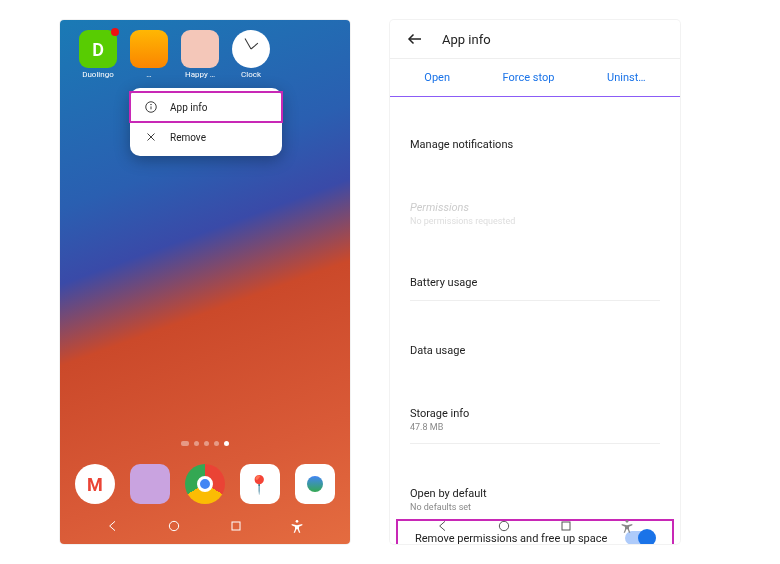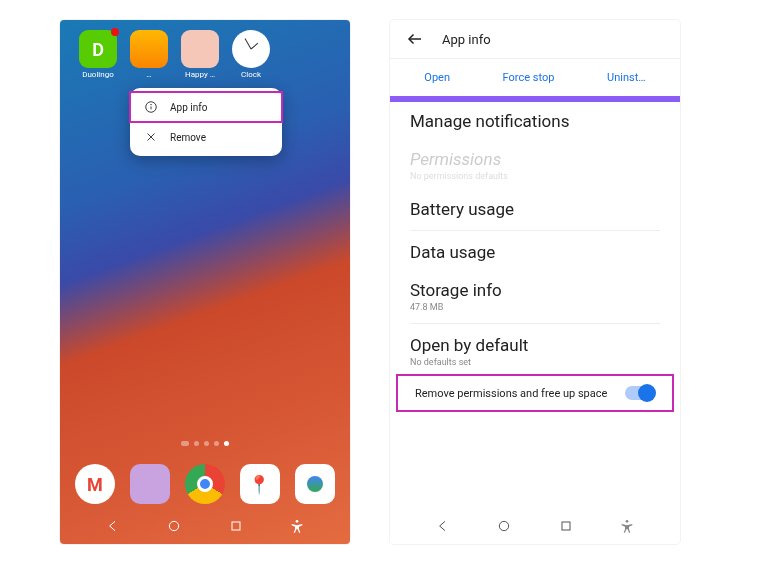--- a/index.html
+++ b/index.html
@@ -63,25 +63,25 @@
   .dock .dic{width:40px;height:40px;border-radius:50%;background:#fff;display:flex;align-items:center;justify-content:center;font-size:18px;}
   
   .navbar{position:absolute;bottom:0;left:0;right:0;height:36px;display:flex;justify-content:space-evenly;align-items:center;}
   .navbar svg{width:16px;height:16px;stroke:#fff;stroke-width:1.5;fill:none;}
   .phone-right .navbar svg{stroke:#555;}
   
   .phone-right{background:#fff;display:flex;flex-direction:column;}
   .header{display:flex;align-items:center;gap:18px;padding:10px 16px;border-bottom:1px solid #eee;}
   .header svg{width:18px;height:18px;stroke:#222;stroke-width:2;fill:none;}
   .header-title{font-size:13px;color:#222;}
-  .actions{display:flex;justify-content:space-around;padding:12px 8px;border-bottom:6px solid #8b5cf6;}
+  .actions{display:flex;justify-content:space-around;padding:12px 8px;border-bottom:1px solid #8b5cf6;}
   .actions div{font-size:11px;color:#1a73e8;}
   .content{flex:1;overflow:auto;}
   .row{padding:9px 20px;}
-  .row .t{font-size:17px;color:#222;}
+  .row .t{font-size:11px;color:#222;margin-top:32px;}
   .row .s{font-size:9px;color:#888;margin-top:2px;}
   .row.faded .t{color:#ccc;font-style:italic;} .row.faded .s{color:#ddd;}
   .divider{height:1px;background:#eee;margin:2px 20px;}
   .section-label{padding:16px 20px 4px;font-size:9px;color:#888;letter-spacing:.3px;}
   .toggle-row{margin:0 8px;padding:10px 17px;display:flex;align-items:center;gap:6px;outline:2px solid #c828b6;}
   .toggle-row .t{font-size:11px;color:#222;flex:1;}
   .switch{width:30px;height:14px;border-radius:999px;background:#aecbfa;position:relative;}
   .switch::after{content:'';position:absolute;right:-1px;top:-2px;width:18px;height:18px;border-radius:50%;background:#1a73e8;}
 </style>
 </head>
@@ -174,21 +174,21 @@
     <div>Open</div>
     <div>Force stop</div>
     <div>Uninst…</div>
   </div>
   <div class="content">
     <div class="row">
         <div class="t">Manage notifications</div>
       </div>
     <div class="row faded">
         <div class="t">Permissions</div>
-        <div class="s">No permissions defaults</div>
+        <div class="s">No permissions requested</div>
       </div>
     <div class="row">
         <div class="t">Battery usage</div>
       </div>
     <div class="divider"></div>
     <div class="row">
         <div class="t">Data usage</div>
       </div>
     <div class="row">
         <div class="t">Storage info</div>

